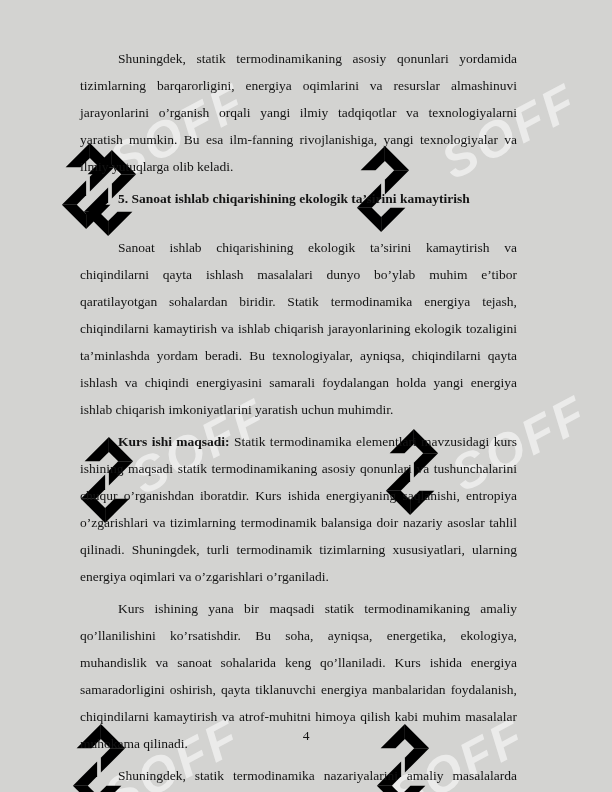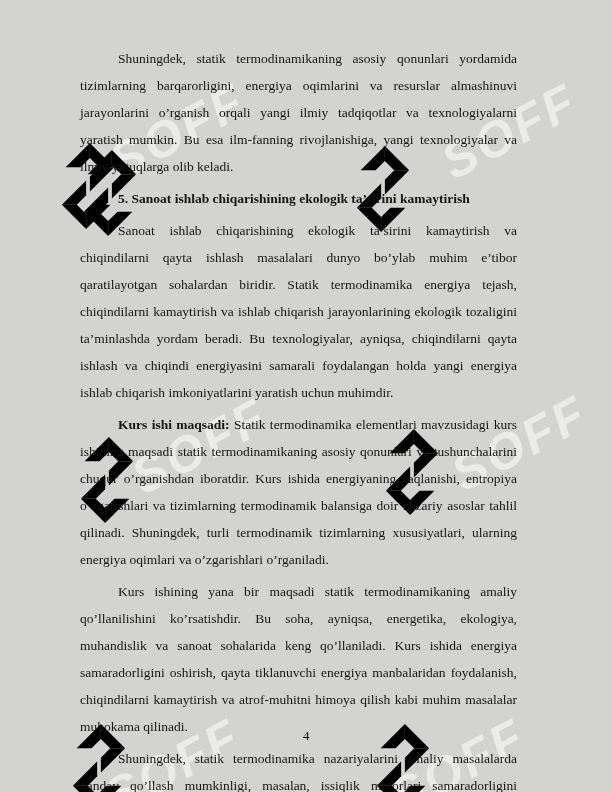--- a/index.html
+++ b/index.html
@@ -47,21 +47,21 @@
     color:var(--text-color,#141414);
     font-size:13.5px;
     line-height:27px;
   }
   .content p{
     margin:0 16px 5px 0;
     text-align:justify;
     text-indent:38px;
   }
   .content .heading{
-    margin:0 0 5px 0;
+    margin:0 0 22px 0;
     font-weight:bold;
     text-indent:38px;
     text-align:left;
   }
   .page-number{
     position:absolute;
     left:0;right:0;top:726px;
     z-index:1;
     text-align:center;
     font-size:13.5px;

